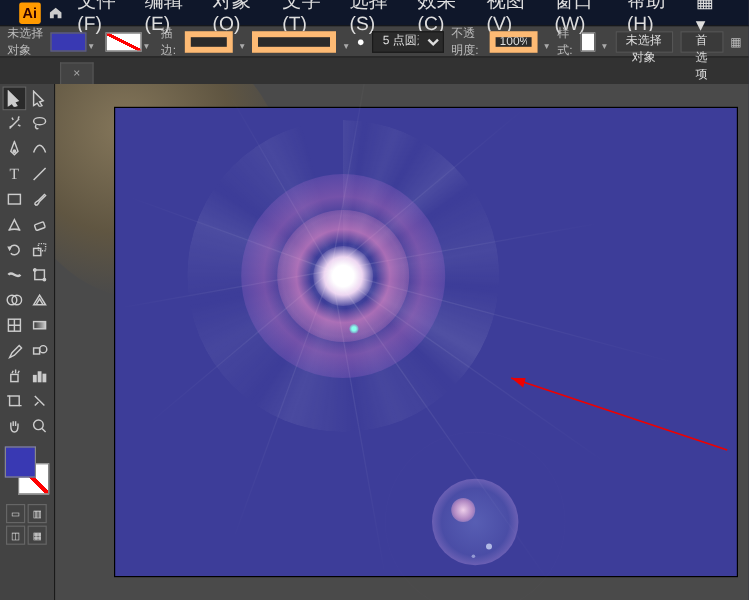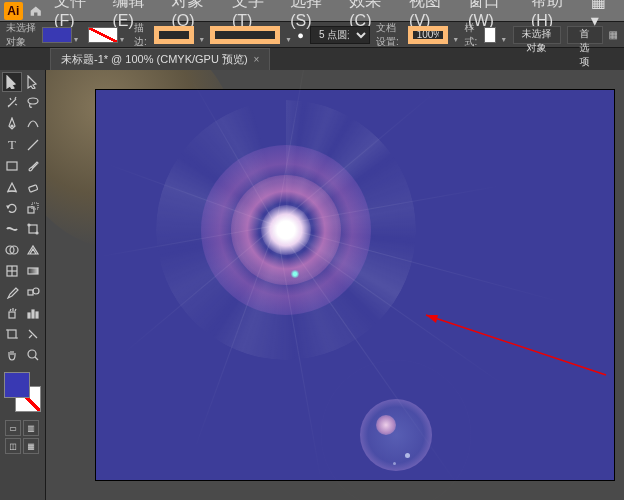--- a/index.html
+++ b/index.html
@@ -1,17 +1,17 @@
 <!DOCTYPE html>
 <html><head>
 <meta charset="utf-8">
 <style>
 *{margin:0;padding:0;box-sizing:border-box;font-family:Tahoma,sans-serif;font-size:11px;color:#ddd;user-select:none}
 body{background:#323232;width:624px;height:500px;overflow:hidden;position:relative}
-.menubar{height:22px;background:#737373;display:flex;align-items:center;padding:0 4px;gap:2px;border-bottom:1px solid #1a1a1a}
+.menubar{height:22px;background:#0f172a;display:flex;align-items:center;padding:0 16px;gap:2px;border-bottom:1px solid #1a1a1a}
 .ai-logo{width:22px;height:18px;background:#ff9a00;color:#330000;font-weight:bold;font-size:12px;display:flex;align-items:center;justify-content:center;border-radius:2px}
 .home-icon{width:16px;height:16px;margin:0 4px;display:flex;align-items:center;justify-content:center}
 .menu-item{padding:2px 6px;color:#ddd;font-size:16px;cursor:default}
 .optbar{height:26px;background:#434343;display:flex;align-items:center;padding:0 6px;gap:6px;border-bottom:1px solid #1a1a1a}
 .opt-label{color:#bbb;font-size:10px}
 .swatch{width:30px;height:16px;border:1px solid #666;background:#3939b3;display:inline-block}
 .swatch.none{position:relative;background:#fff}
 .swatch.none::after{content:"";position:absolute;left:0;top:0;right:0;bottom:0;background:linear-gradient(to top right,transparent 45%,red 45%,red 55%,transparent 55%)}
 .swatch.white{background:#fff}
 .opt-input{background:#2a2a2a;border:5px solid #fdba74;height:18px;width:50px;color:#ddd;padding:0 4px;font-size:10px}
@@ -83,34 +83,33 @@
     <span class="swatch none"></span>
       <span class="drop"></span>
   </span>
   <span class="opt-label">描边:</span>
   <input class="opt-input" style="width: 40px;" value="">
   <span class="drop"></span>
   <input class="opt-input" style="width: 70px;">
   <span class="drop"></span>
   <span style="color:#fff">●</span>
   <select class="opt-sel" style="width:60px"><option>5 点圆形</option></select>
-  <span class="opt-label">文档设置:</span>
+  <span class="opt-label">不透明度:</span>
   <input class="opt-input" style="width: 40px;" value="100%">
   <span class="drop"></span>
   <span class="opt-label">样式:</span>
   <span class="swatch white" style="width:18px"></span>
     <span class="drop"></span>
   <button class="opt-btn">未选择对象</button>
   <button class="opt-btn">首选项</button>
   <span class="opt-label">▦</span>
 </div>
 
 <div class="tabbar">
   <div class="tab">
-    <span>未标题-1* @ 100% (CMYK/GPU 预览)</span>
     <span class="tab-close">×</span>
   </div>
 </div>
 
 <div class="workarea">
   <div class="toolbar">
     <div class="tool active">
         <svg viewBox="0 0 14 14">
           <path d="M2 1l8 8-3 1 2 3-2 1-2-3-3 2z" fill="#ccc"></path>
         </svg>

